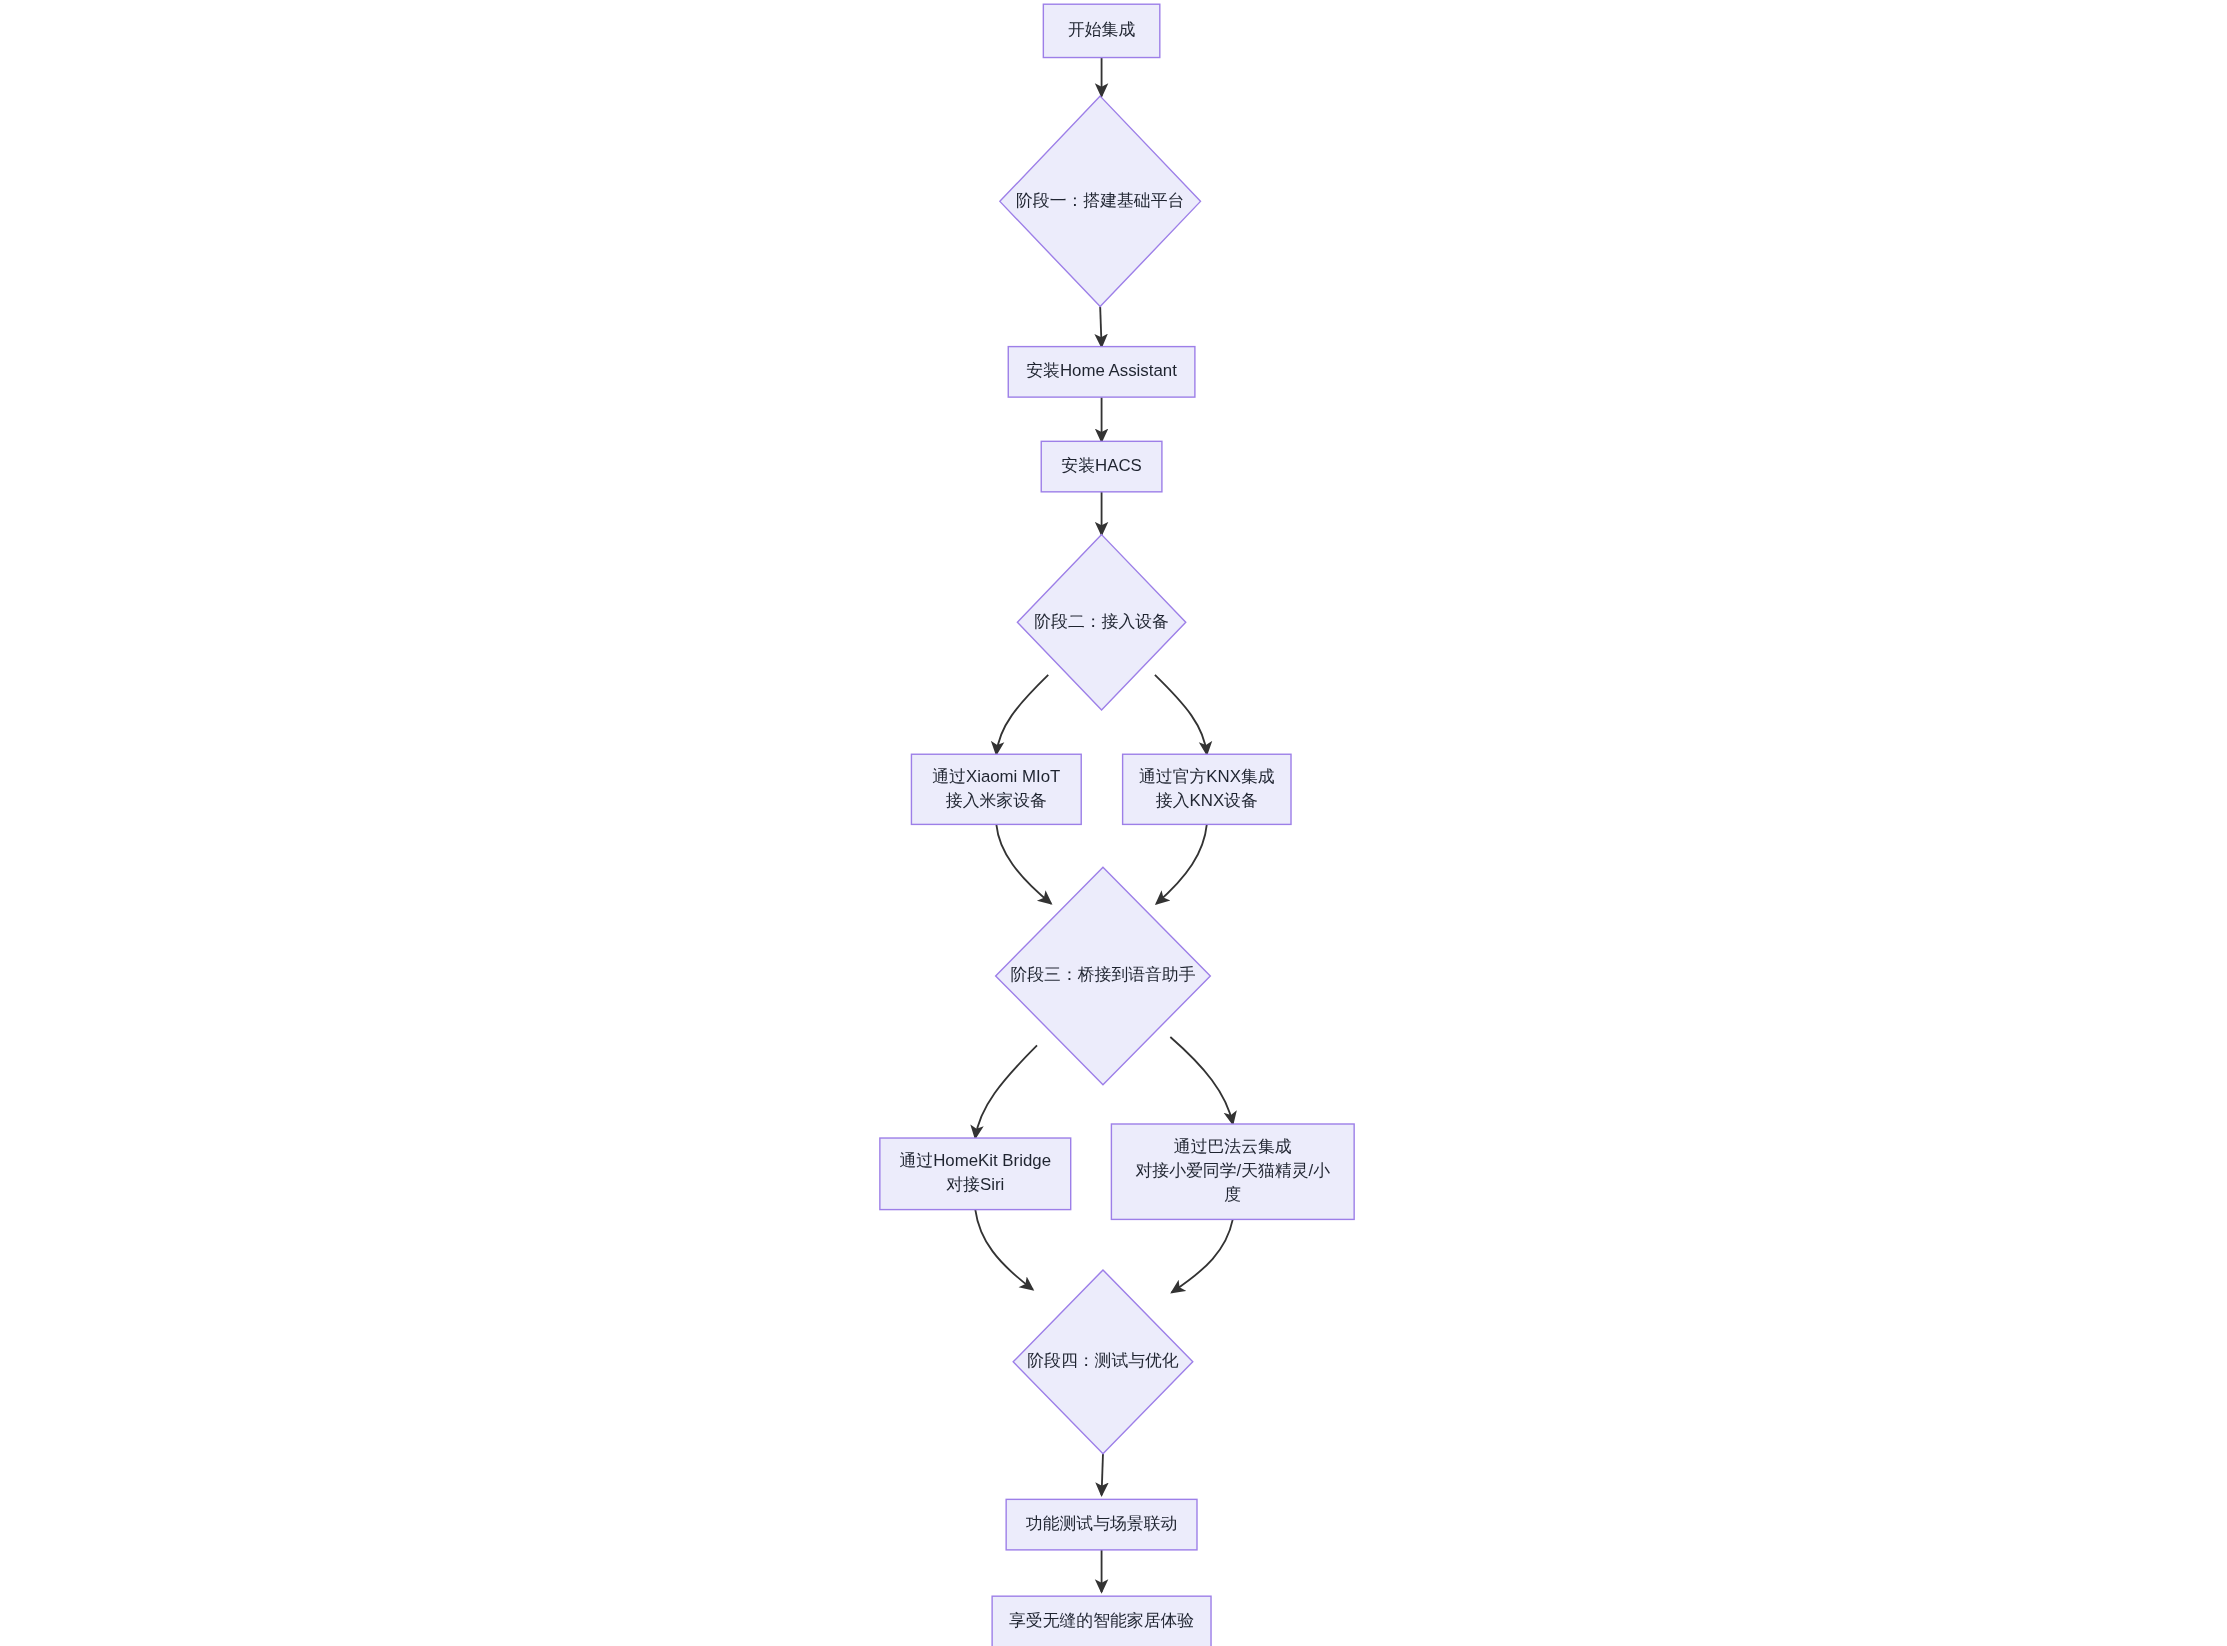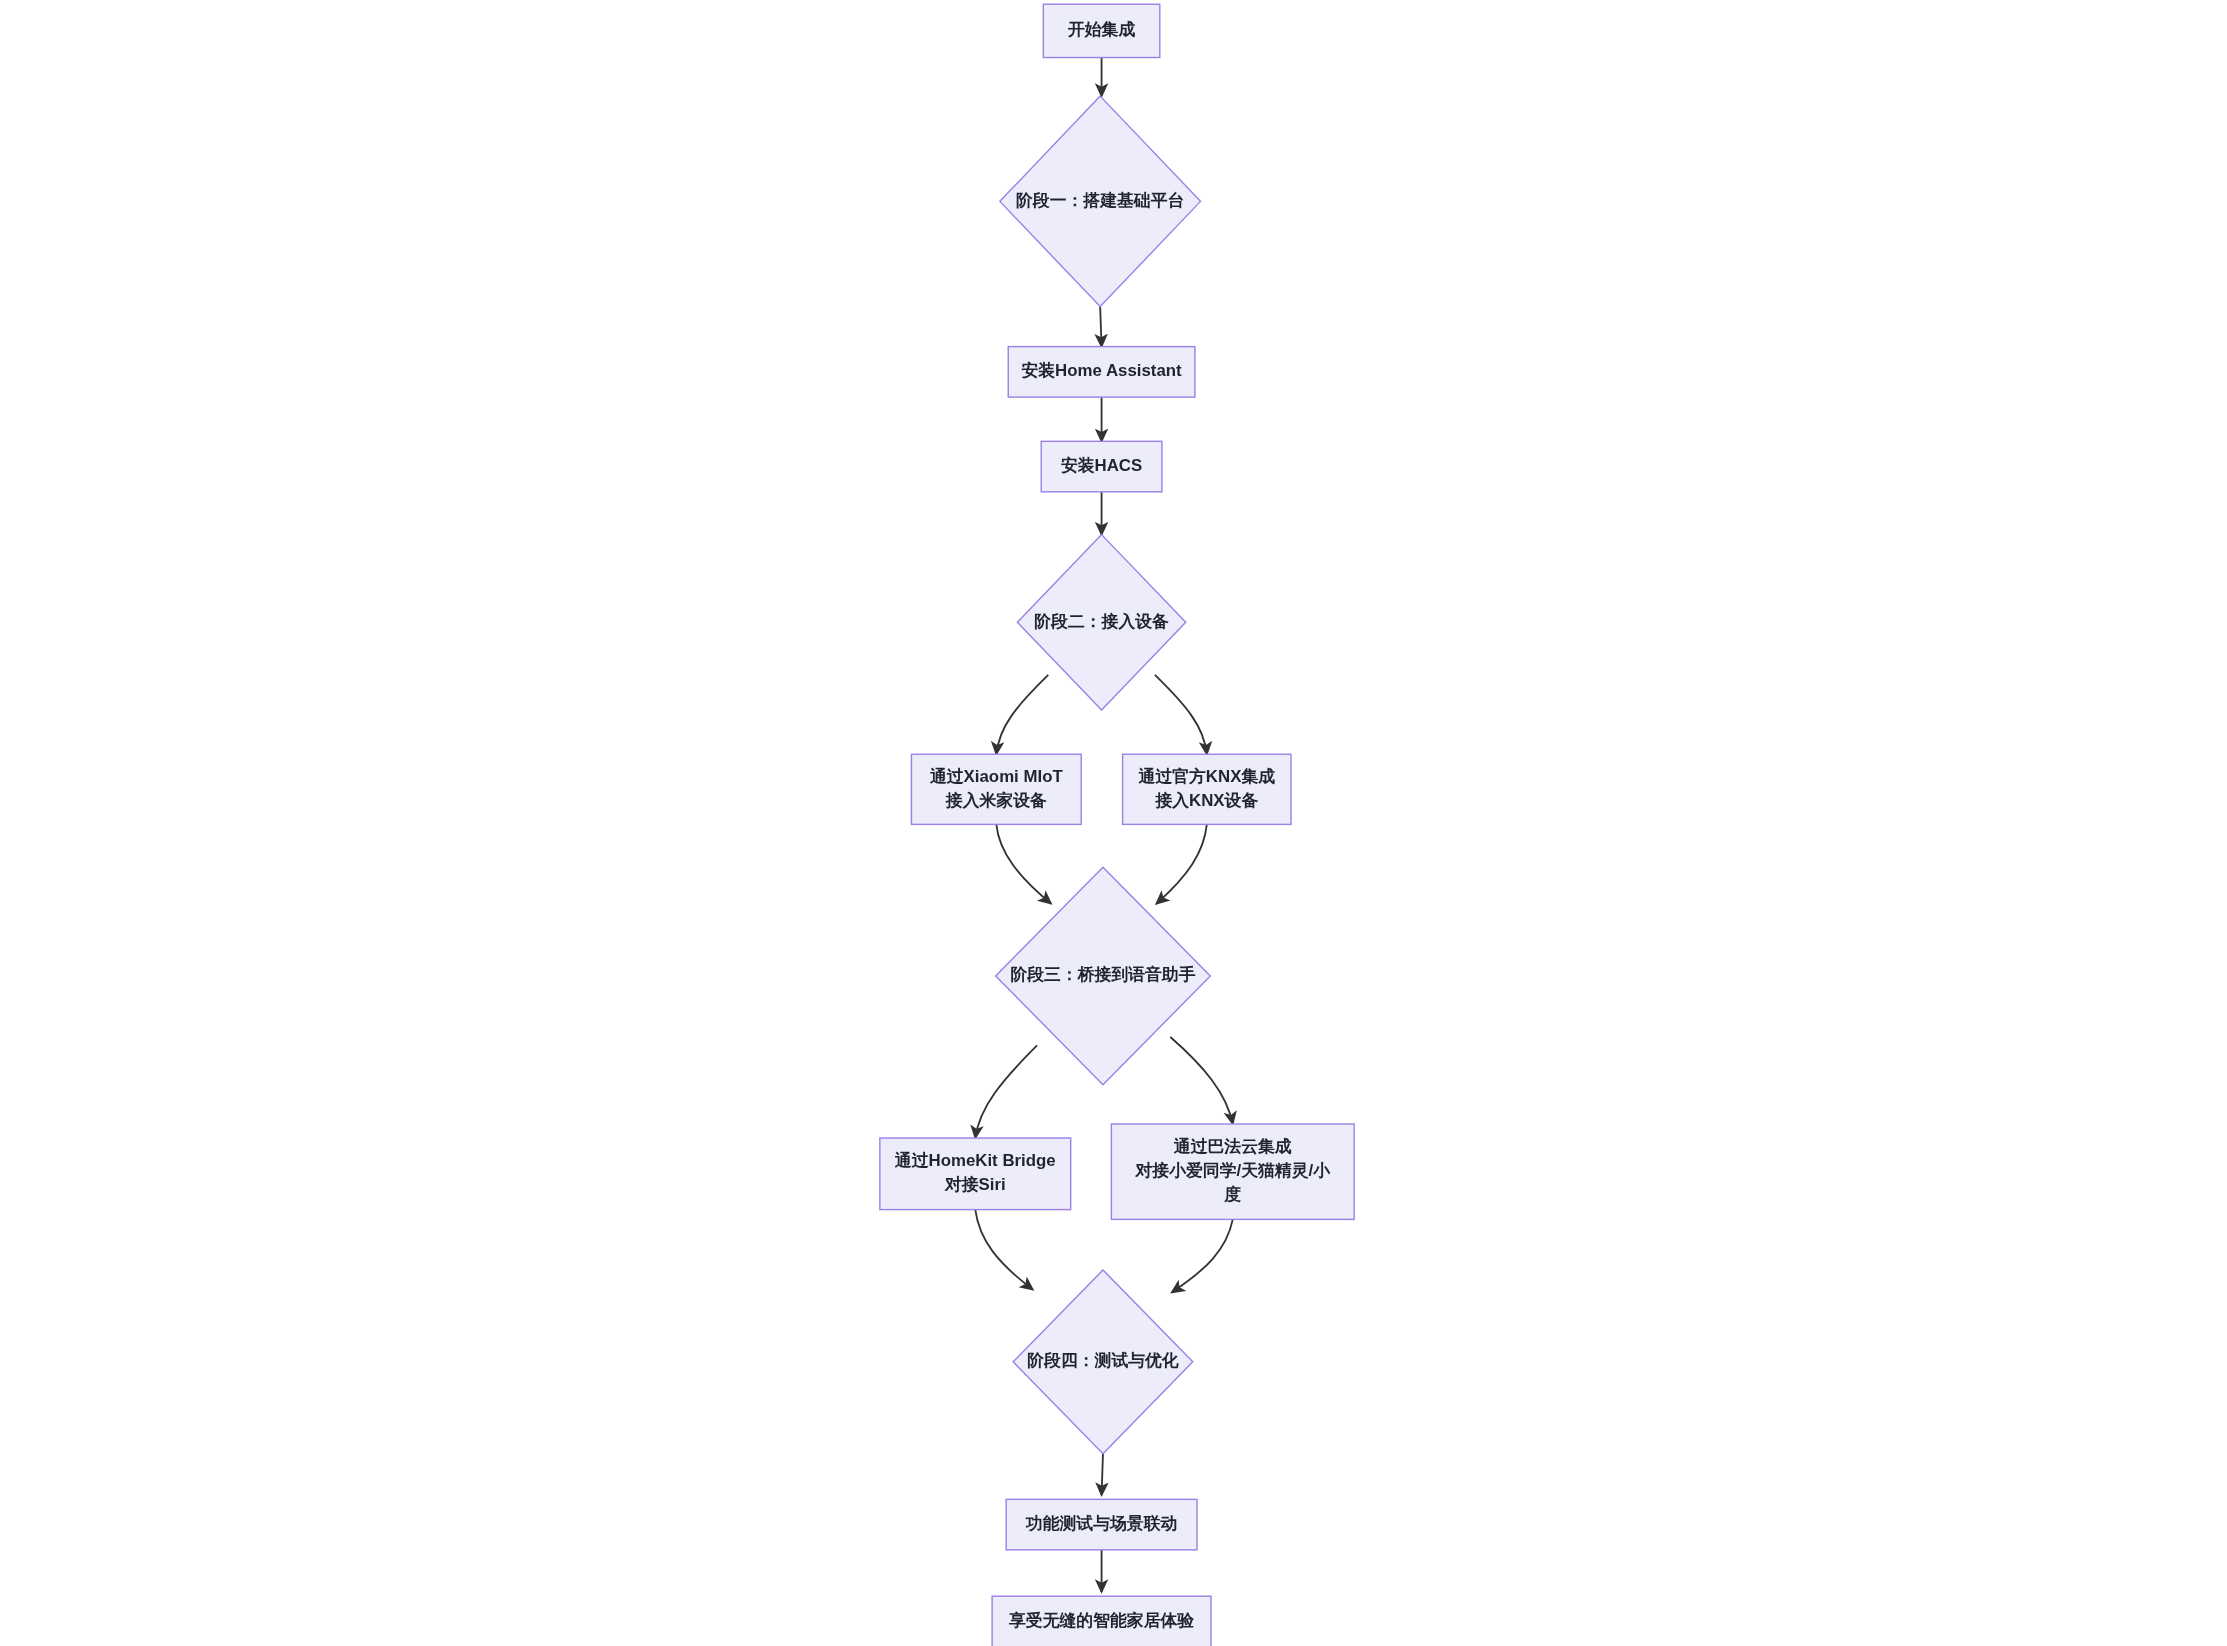--- a/index.html
+++ b/index.html
@@ -10,21 +10,20 @@
   body {
     width: 2227px;
     height: 1646px;
     font-family: "Liberation Sans", "DejaVu Sans", sans-serif;
     overflow: hidden;
   }
   #flowchart-root {
     position: relative;
     width: 2227px;
     height: 1646px;
-    font-weight: bold;
   }
   svg#flow-svg {
     display: block;
     width: 2227px;
     height: 1646px;
   }
   .node-shape {
     fill: #ECECFB;
     stroke: #9D7FE8;
     stroke-width: 2;

